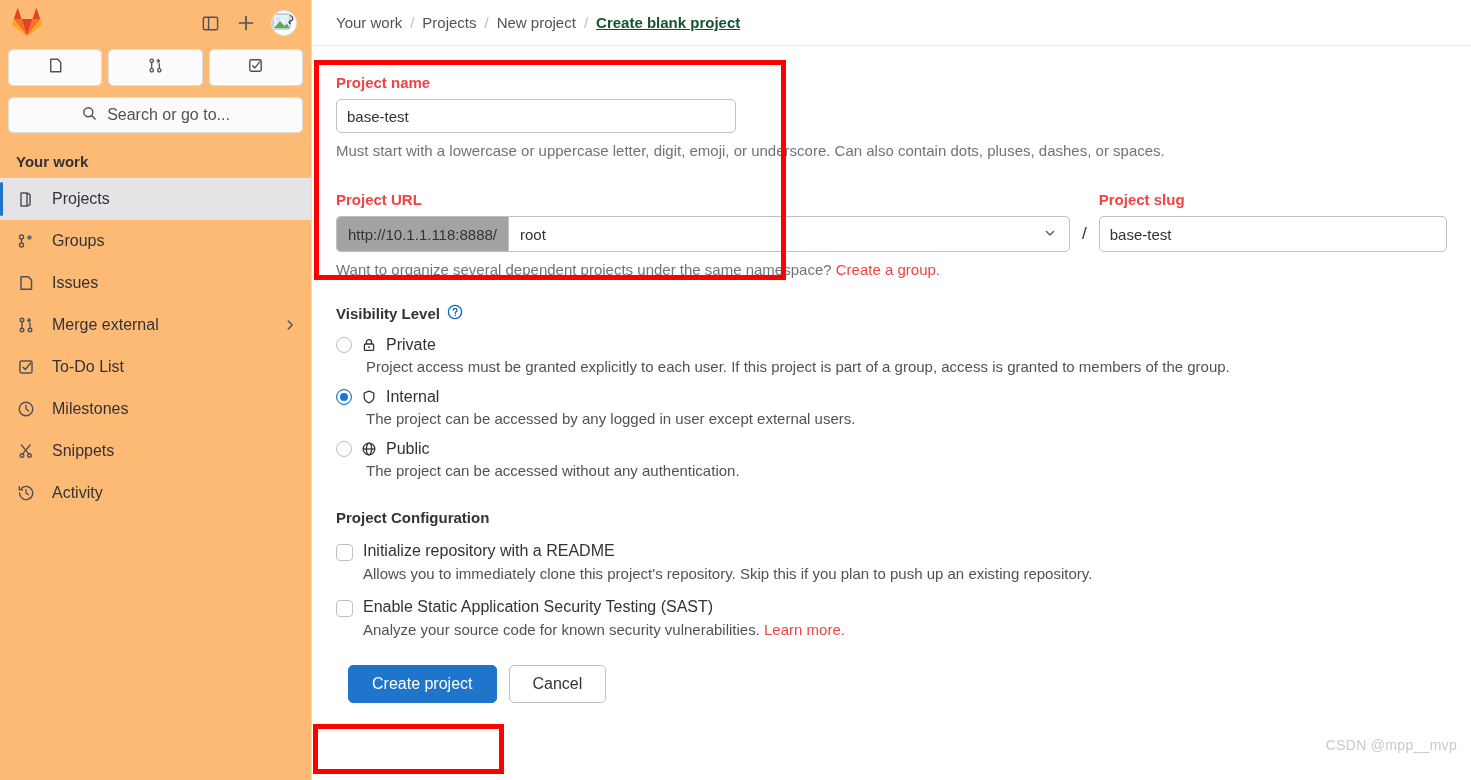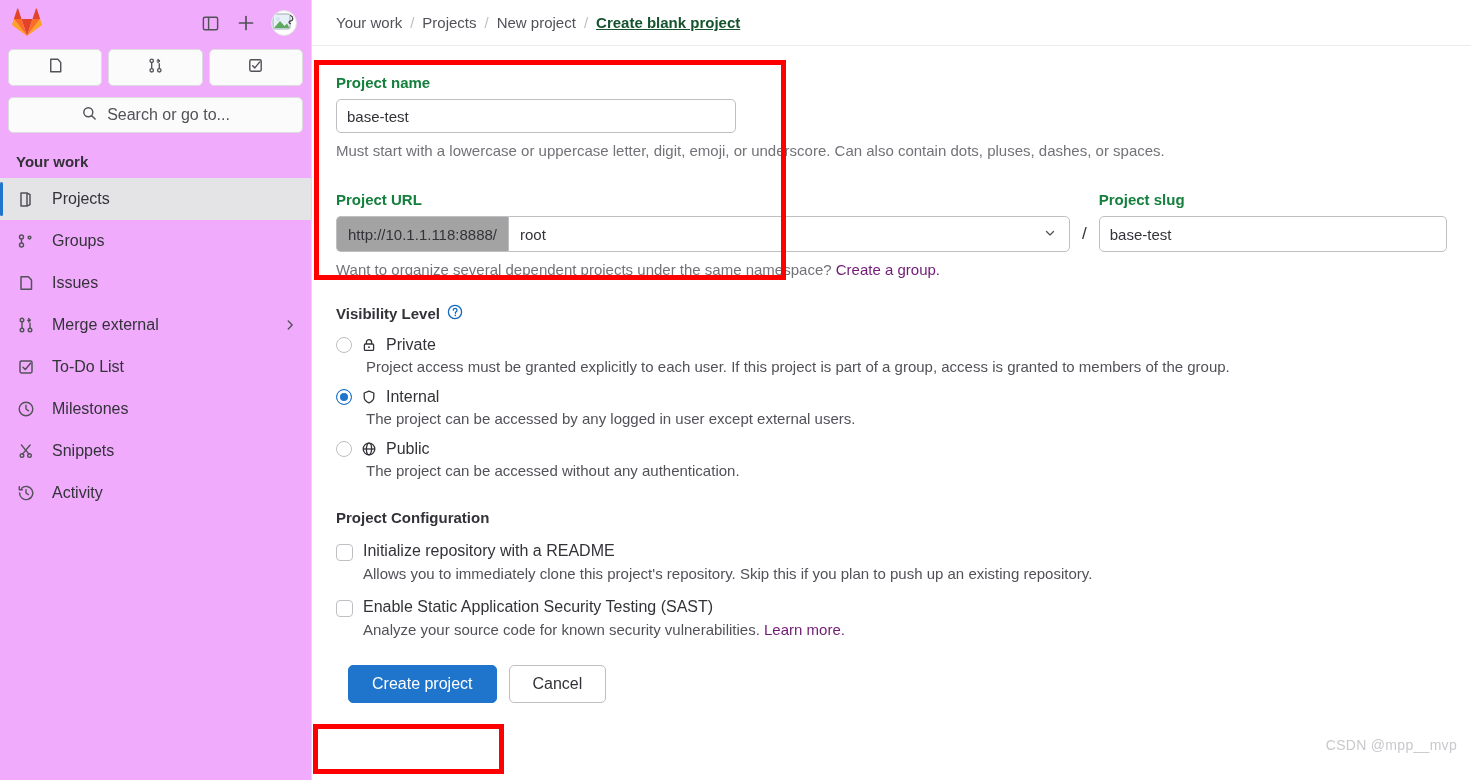--- a/index.html
+++ b/index.html
@@ -15,21 +15,21 @@
     position: relative;
     width: 1471px; height: 780px;
     display: flex;
     background: #fff;
   }
 
   
   .sidebar {
     width: 312px;
     height: 780px;
-    background: #f0abfc;
+    background: #fdba74;
     border-right: 1px solid #dcdcde;
     flex: 0 0 312px;
     display: flex;
     flex-direction: column;
     position: relative;
   }
   .sb-top {
     height: 46px;
     display: flex;
     align-items: center;
@@ -149,21 +149,21 @@
   .bc-link { color: #535158; cursor: pointer; }
   .bc-sep { color: #bfbfc3; }
   .bc-current { color: #14532d; font-weight: bold; text-decoration: underline; }
 
   .form-area {
     padding: 28px 24px 0 24px;
   }
   .field-label {
     font-size: 15px;
     font-weight: bold;
-    color: #15803d;
+    color: #ef4444;
     margin-bottom: 8px;
     display: block;
   }
   .text-input {
     height: 34px;
     border: 1px solid #bfbfc3;
     border-radius: 5px;
     background: #fff;
     font-size: 15px;
     color: #333238;
@@ -171,21 +171,21 @@
     font-family: "Liberation Sans", sans-serif;
     outline: none;
   }
   #project-name-input { width: 400px; display: block; }
 
   .hint {
     font-size: 15px;
     color: #737278;
     margin-top: 9px;
   }
-  .hint a, .link { color: #701a75; text-decoration: none; cursor: pointer; margin-top: 7px; }
+  .hint a, .link { color: #ef4444; text-decoration: none; cursor: pointer; margin-top: 7px; }
 
   .url-row {
     display: flex;
     align-items: flex-end;
     gap: 0;
     margin-top: 32px;
   }
   .url-col { flex: 0 0 auto; }
   .url-group {
     display: flex;

